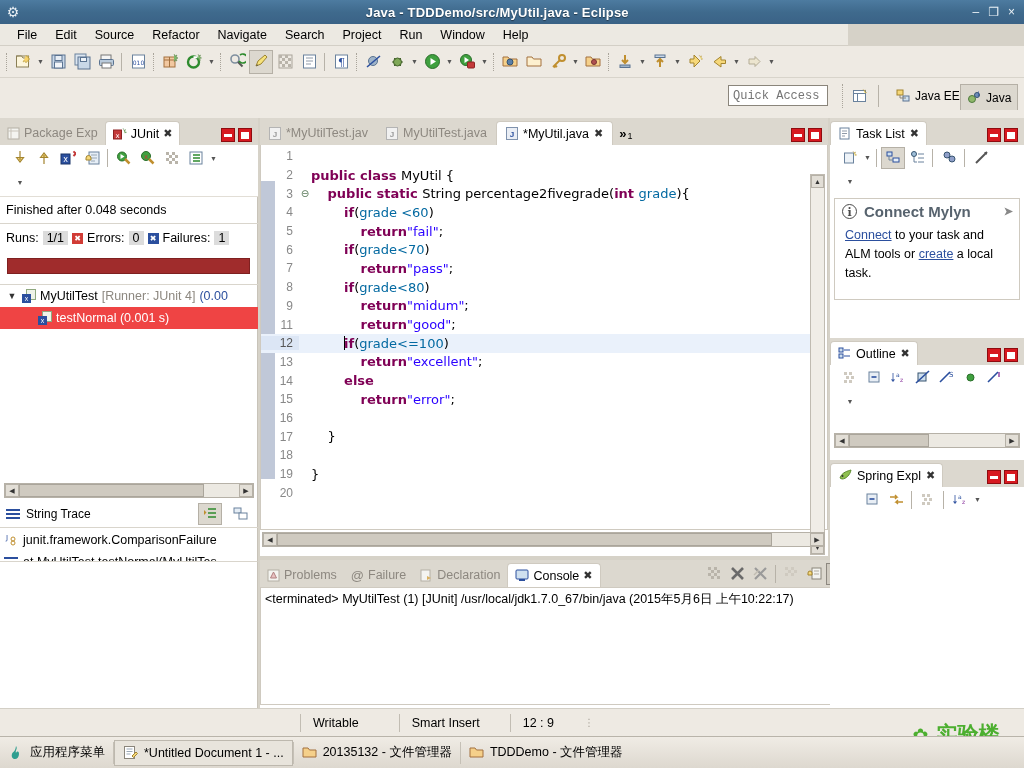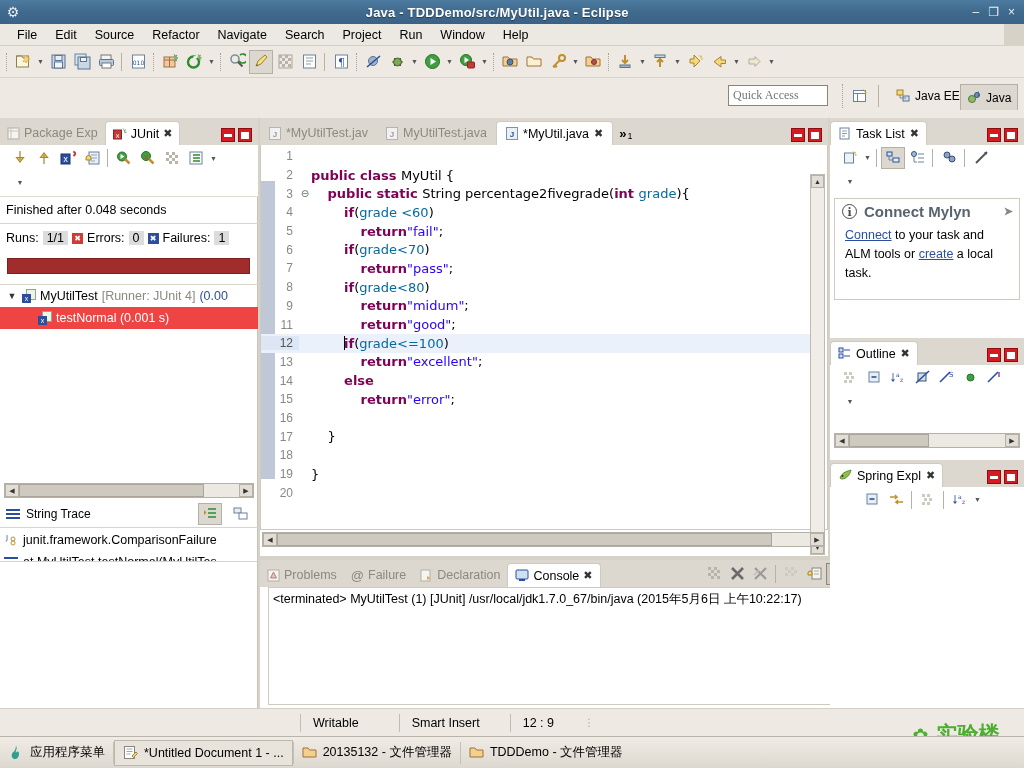--- a/index.html
+++ b/index.html
@@ -25,21 +25,21 @@
   }
   .titlebar .tb-title {
     flex: 1; text-align: center; font-weight: bold; font-size: 13px;
     letter-spacing: .2px; text-shadow: 0 1px 1px rgba(0,0,0,.45);
   }
   .titlebar .tb-btns { display: flex; gap: 9px; margin-right: 9px; font-size: 12px; }
   .titlebar .tb-btns span { cursor: default; color: #eaf1f6; }
 
   
   .menubar {
-    position: absolute; left: 0; top: 24px; width: 1004px; height: 22px;
+    position: absolute; left: 0; top: 24px; width: 848px; height: 22px;
     background: #ece9e2; border-bottom: 1px solid #d3cfc6;
     display: flex; align-items: center; padding-left: 8px;
   }
   .menubar .mi { padding: 2px 9px; font-size: 12.5px; color: #000; }
 
   
   .toolbar {
     position: absolute; left: 0; top: 46px; width: 1024px; height: 32px;
     background: #eeeae3; border-bottom: 1px solid #d8d4cb;
     display: flex; align-items: center; padding-left: 3px;
@@ -54,21 +54,21 @@
   .tsep.solid { border-left: 1px solid #b7b2a8; }
 
   
   .qarow {
     position: absolute; left: 0; top: 78px; width: 1024px; height: 40px;
     background: #eeeae3; display: flex; align-items: center;
   }
   .qa-input {
     position: absolute; left: 728px; top: 85px; width: 100px; height: 21px;
     background: #fff; border: 1px solid #8a857b; color: #9a958c;
-    font-size: 12px; padding: 2px 4px; font-family: Liberation Serif, serif;
+    font-size: 12px; padding: 2px 4px; font-family: Liberation Mono, monospace;
   }
   .qa-sep { position:absolute; left: 842px; top: 84px; height: 24px; border-left: 1px dotted #a9a49a; }
   .persp-new { position: absolute; left: 850px; top: 86px; width: 20px; height: 20px;
                display:flex; align-items:center; justify-content:center; }
   .persp-div { position:absolute; left: 878px; top: 85px; height: 22px; border-left: 1px solid #b7b2a8; }
   .persp {
     position: absolute; top: 84px; height: 24px; display: flex; align-items: center;
     gap: 4px; padding: 0 6px; font-size: 12px;
   }
   .persp.p1 { left: 890px; }
@@ -181,21 +181,21 @@
   .edit-marker { position:absolute; left:0; width: 14px; background: #c0c8d8; }
 
   
   #console { position: absolute; left: 260px; top: 560px; width: 748px; height: 148px; background: #fff; }
   #console-tabs { position: absolute; left: 0; top: 0; width: 748px; height: 27px;
                   background: #dcd8cf; display: flex; align-items: flex-end; }
   #console-tools { position: absolute; right: 2px; top: 1px; height: 25px; display: flex; align-items: center; }
   .cbtn { width: 23px; height: 22px; display:flex;align-items:center;justify-content:center; }
   .cbtn.sel { background: #cfcac0; border: 1px solid #8d8880; }
   #console-body { position: absolute; left: 0; top: 27px; width: 748px; height: 118px;
-                  background: #fff; border: 1px solid #cfcac0; margin-left: 8px; }
+                  background: #fff; border: 1px solid #cfcac0; }
   #console-text { position: absolute; left: 4px; top: 3px; font-size: 12.5px; white-space: nowrap; }
   #console-vsb { position:absolute; right: 1px; top: 28px; width: 15px; height: 95px;
                  background:#f0ede7; border:1px solid #c0bbb1;}
   #console-hsb { position: absolute; left: 2px; top: 126px; width: 744px; height: 15px;
                  background: #ece9e2; border: 1px solid #b6b1a7; display:flex; align-items:center;}
 
   
   #rside { position: absolute; left: 830px; top: 118px; width: 194px; height: 590px; background: #d6d2c8; }
   .rpanel { position: absolute; left: 0; width: 194px; background: #fff; }
   .rtabstrip { height: 27px; background: #dcd8cf; display:flex; align-items:flex-end; }

